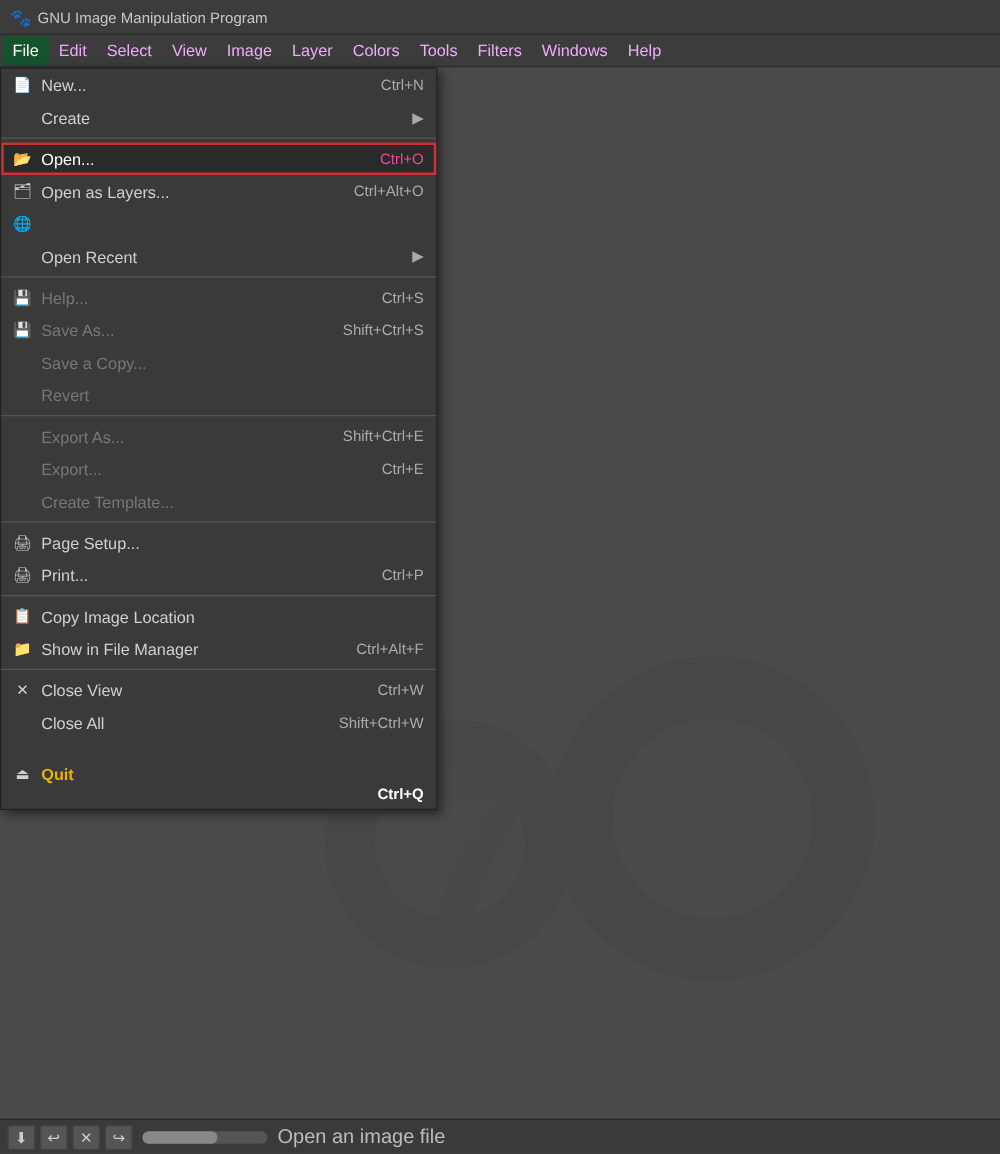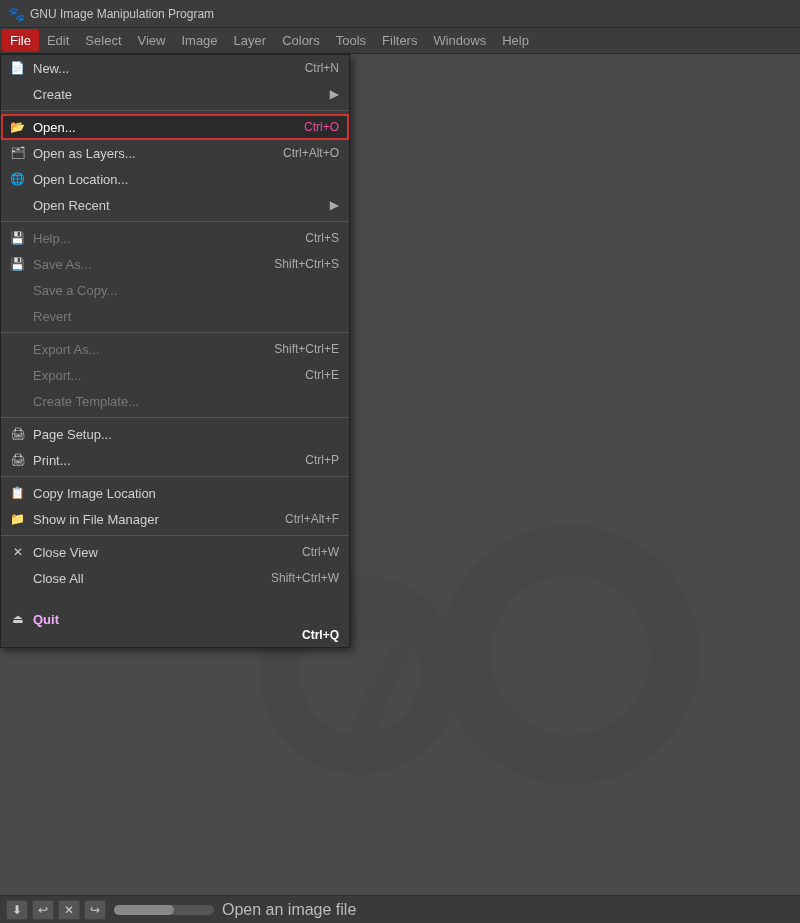--- a/index.html
+++ b/index.html
@@ -39,30 +39,30 @@
     .menu-bar {
       background-color: #3c3c3c;
       height: 26px;
       display: flex;
       align-items: center;
       padding: 0 2px;
       border-bottom: 1px solid #2a2a2a;
     }
     .menu-bar-item {
       padding: 4px 8px;
-      color: #a3a3a3;
+      color: #f0abfc;
       cursor: pointer;
       font-size: 13px;
       border-radius: 2px;
     }
     .menu-bar-item:hover, .menu-bar-item.active {
       background-color: #555;
     }
     .menu-bar-item.active {
-      background-color: #b91c1c;
+      background-color: #14532d;
       color: #fff;
     }
 
     
     .dropdown-menu {
       position: absolute;
       top: 54px;
       left: 0;
       width: 350px;
       background-color: #3a3a3a;
@@ -226,21 +226,20 @@
       <span class="menu-item-label">Open...</span>
       <span class="menu-item-shortcut">Ctrl+O</span>
     </div>
     <div class="menu-item">
       <span class="menu-item-icon">🗂</span>
       <span class="menu-item-label">Open as Layers...</span>
       <span class="menu-item-shortcut">Ctrl+Alt+O</span>
     </div>
     <div class="menu-item">
       <span class="menu-item-icon">🌐</span>
-      <span class="menu-item-label">Open Location...</span>
     </div>
     <div class="menu-item">
       <span class="menu-item-label">Open Recent</span>
       <span class="menu-item-arrow">▶</span>
     </div>
     <div class="menu-separator"></div>
     <div class="menu-item disabled">
       <span class="menu-item-icon">💾</span>
       <span class="menu-item-label">Help...</span>
       <span class="menu-item-shortcut">Ctrl+S</span>
@@ -293,21 +292,21 @@
       <span class="menu-item-icon">✕</span>
       <span class="menu-item-label">Close View</span>
       <span class="menu-item-shortcut">Ctrl+W</span>
     </div>
     <div class="menu-item">
       <span class="menu-item-label">Close All</span>
       <span class="menu-item-shortcut">Shift+Ctrl+W</span>
     </div>
     <div class="menu-item">
       <span class="menu-item-icon">⏏</span>
-      <span class="menu-item-label" style="font-weight: bold; color: #f0abfc;">Quit</span>
+      <span class="menu-item-label" style="font-weight: bold; color: #eab308;">Quit</span>
       <span class="menu-item-shortcut" style="font-weight: bold; color: rgb(255, 255, 255); margin-top: 32px;">Ctrl+Q</span>
     </div>
   </div>
 
 <div class="status-bar">
   <div class="status-bar-btn">⬇</div>
   <div class="status-bar-btn">↩</div>
   <div class="status-bar-btn">✕</div>
   <div class="status-bar-btn">↪</div>
   <div class="status-bar-progress">

